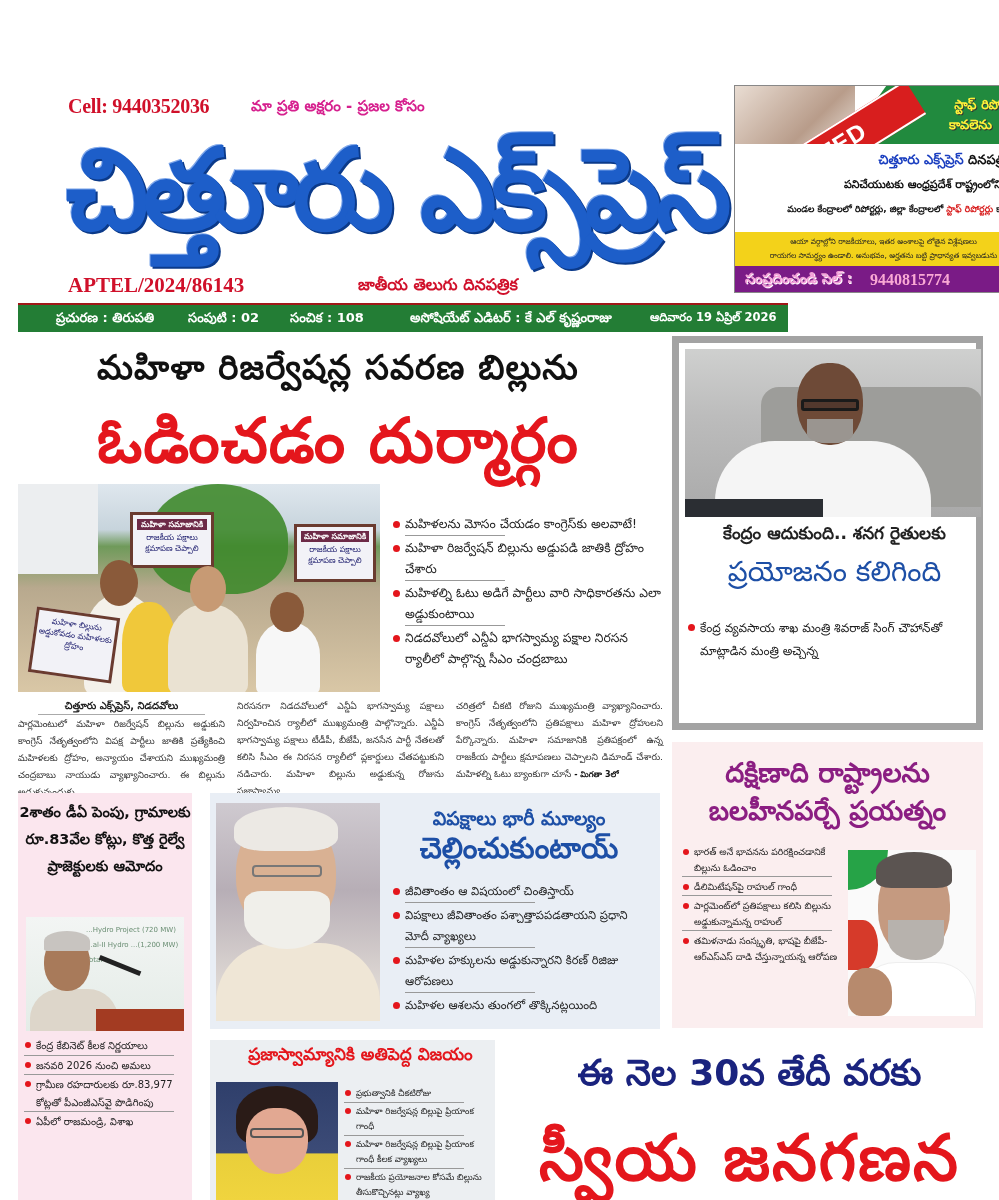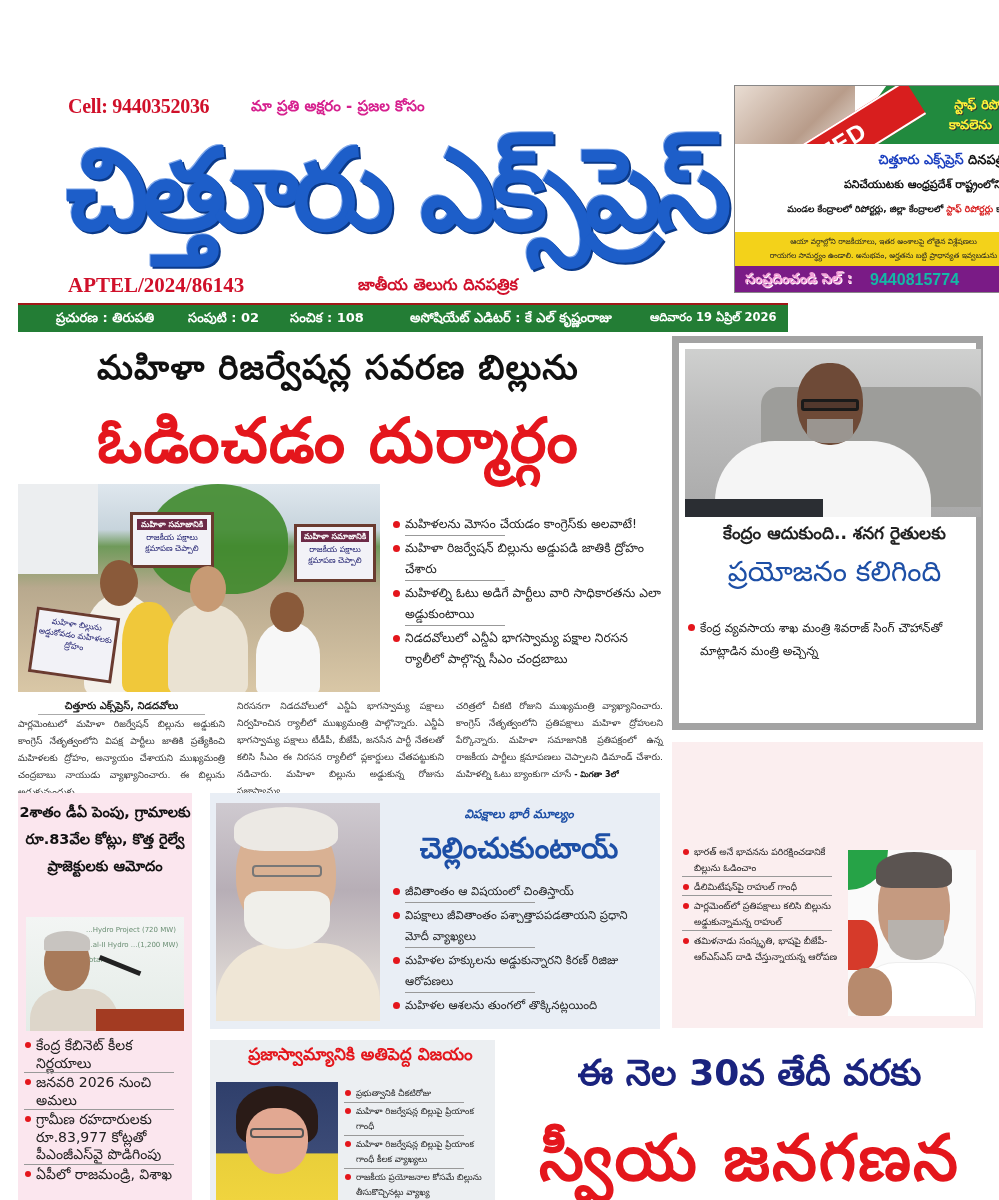--- a/index.html
+++ b/index.html
@@ -21,21 +21,21 @@
   .ad-ribbon { position: absolute; left: -32px; top: 52px; width: 230px; height: 40px; background: #d81e1e; transform: rotate(-32deg); display: flex; align-items: center; justify-content: center; color: #fff; font-weight: bold; font-size: 24px; letter-spacing: 1px; font-family: "Liberation Sans", sans-serif; border-top: 2px solid #fff; border-bottom: 2px solid #fff; }
   .ad-green { position: absolute; left: 110px; top: 0; width: 187px; height: 58px; background: #218a3e; clip-path: polygon(22% 0, 100% 0, 100% 100%, 0 100%); display: flex; flex-direction: column; align-items: flex-end; justify-content: center; padding-right: 10px; }
   .ad-green span { color: #fff23a; font-weight: bold; font-size: 13px; text-shadow: 1px 1px 0 #333; line-height: 20px; }
   .ad-body { position: absolute; left: 0; top: 58px; width: 297px; height: 88px; background: #fff; }
   .ad-line { position: absolute; right: 6px; font-size: 11px; font-weight: bold; white-space: nowrap; color: #111; }
   .ad-line .blue { color: #1b3fc0; }
   .ad-line .red { color: #d81e1e; }
   .ad-yellow { position: absolute; left: 0; top: 146px; width: 297px; height: 34px; background: #f3d21a; font-size: 7.5px; line-height: 14px; padding: 3px 6px; color: #222; text-align: center; }
   .ad-purple { position: absolute; left: 0; top: 180px; width: 297px; height: 28px; background: #7a1b86; display: flex; align-items: center; padding-left: 10px; gap: 18px; }
   .ad-purple .c1 { color: #f3a0d8; font-weight: bold; font-size: 14px; text-shadow: 1px 1px 0 #fff; }
-  .ad-purple .c2 { color: #14b8a6; font-weight: bold; font-size: 16px; font-family: Liberation Sans, sans-serif; }
+  .ad-purple .c2 { color: #f9a8d4; font-weight: bold; font-size: 16px; font-family: Liberation Serif, serif; }
 
   
   .infobar { position: absolute; left: 18px; top: 303px; width: 770px; height: 29px; background: #237d35; border-top: 2px solid #a01818; display: flex; align-items: center; color: #fff; font-size: 13px; font-weight: bold; }
   .infobar span { position: absolute; white-space: nowrap; }
 
   
   .lead-kicker { position: absolute; left: 18px; top: 347px; width: 640px; text-align: center; font-size: 34px; font-weight: bold; color: #111; letter-spacing: 1px; }
   .lead-headline { position: absolute; left: 18px; top: 405px; width: 640px; text-align: center; font-size: 62px; font-weight: bold; color: #e4161c; line-height: 72px; letter-spacing: 1px; }
 
   .lead-photo { position: absolute; left: 18px; top: 484px; width: 362px; height: 208px; overflow: hidden; background: linear-gradient(180deg, #dfe7ee 0%, #c7d4dc 22%, #6f9a5a 30%, #b8a98e 50%, #d9c7a6 100%); }
@@ -90,34 +90,34 @@
   .lb-box { position: absolute; left: 18px; top: 793px; width: 174px; height: 407px; background: #fbe6ee; }
   .lb-headline { position: absolute; left: 0; top: 6px; width: 174px; text-align: center; font-size: 14.5px; font-weight: bold; color: #111; line-height: 27px; }
   .lb-photo { position: absolute; left: 8px; top: 124px; width: 158px; height: 114px; background: linear-gradient(180deg, #f3f5f4 0%, #e4ece7 100%); overflow: hidden; }
   .lb-slide { position: absolute; left: 0; top: 6px; width: 158px; font-size: 7px; color: #6a8e73; line-height: 15px; padding-left: 60px; }
   .lb-head { position: absolute; left: 18px; top: 18px; width: 46px; height: 56px; background: #a87a5a; border-radius: 48%; }
   .lb-hair { position: absolute; left: 18px; top: 14px; width: 46px; height: 20px; background: #c8c4c0; border-radius: 50% 50% 10% 10%; }
   .lb-body { position: absolute; left: 4px; top: 72px; width: 88px; height: 48px; background: #ddd6ca; border-radius: 30px 30px 0 0; }
   .lb-podium { position: absolute; left: 70px; top: 92px; width: 88px; height: 26px; background: #a33b22; }
   .lb-mic { position: absolute; left: 72px; top: 46px; width: 44px; height: 5px; background: #222; transform: rotate(22deg); }
   .lb-bullets { position: absolute; left: 6px; top: 244px; width: 162px; }
-  .lb-bullets .bullet { font-size: 14px; line-height: 17.5px; padding-left: 12px; }
+  .lb-bullets .bullet { font-size: 10px; line-height: 17.5px; padding-left: 12px; }
   .lb-bullets .bullet::before { top: 5px; width: 6px; height: 6px; }
   .lb-bullets .bullet + .bullet { margin-top: 2px; }
   .lb-bullets .bullet + .bullet::after { width: 150px; left: 0; top: -2px; }
 
   
   .cm-box { position: absolute; left: 210px; top: 793px; width: 450px; height: 236px; background: #e9eef5; }
   .cm-photo { position: absolute; left: 6px; top: 10px; width: 164px; height: 218px; background: linear-gradient(180deg, #cfcad0 0%, #b7aeb6 40%, #ede8df 100%); overflow: hidden; }
   .cm-head { position: absolute; left: 20px; top: 10px; width: 100px; height: 122px; background: #d9b193; border-radius: 48% 48% 46% 46%; }
   .cm-hair { position: absolute; left: 18px; top: 4px; width: 104px; height: 44px; background: #ece9e4; border-radius: 50% 50% 30% 30%; }
   .cm-beard { position: absolute; left: 28px; top: 88px; width: 86px; height: 58px; background: #f0efea; border-radius: 20% 20% 50% 50%; }
   .cm-glasses { position: absolute; left: 36px; top: 62px; width: 70px; height: 12px; border: 2px solid #777; border-radius: 4px; }
   .cm-coat { position: absolute; left: 0; top: 140px; width: 164px; height: 80px; background: #efe6d6; border-radius: 60px 60px 0 0; }
-  .cm-kicker { position: absolute; left: 172px; top: 14px; width: 274px; text-align: center; font-size: 12px; font-weight: bold; color: #1d4fa6; font-style: italic; }
+  .cm-kicker { position: absolute; left: 172px; top: 14px; width: 274px; text-align: center; font-size: 19px; font-weight: bold; color: #1d4fa6; }
   .cm-headline { position: absolute; left: 172px; top: 38px; width: 274px; text-align: center; font-size: 29px; font-weight: bold; color: #1d4fa6; }
   .cm-bullets { position: absolute; left: 182px; top: 88px; width: 262px; }
   .cm-bullets .bullet { font-size: 11.5px; line-height: 21px; }
   .cm-bullets .bullet + .bullet::after { width: 130px; }
 
   
   .cb-box { position: absolute; left: 210px; top: 1040px; width: 285px; height: 160px; background: #eceff2; }
   .cb-headline { position: absolute; left: 0; top: 4px; width: 285px; text-align: center; font-size: 17px; font-weight: bold; color: #e4161c; padding-left: 16px; }
   .cb-photo { position: absolute; left: 6px; top: 42px; width: 122px; height: 118px; background: linear-gradient(180deg, #2f3f6b 0%, #3c4b77 60%, #e9cf3a 61%, #f0d43e 100%); overflow: hidden; }
   .cb-hair { position: absolute; left: 20px; top: 4px; width: 82px; height: 60px; background: #2a1b17; border-radius: 50% 50% 30% 30%; }
@@ -228,20 +228,24 @@
     <div class="rt-laptop"></div>
   </div>
   <div class="rt-kicker">కేంద్రం ఆదుకుంది.. శనగ రైతులకు</div>
   <div class="rt-headline">ప్రయోజనం కలిగింది</div>
   <div class="rt-bullets">
     <div class="bullet">కేంద్ర వ్యవసాయ శాఖ మంత్రి శివరాజ్ సింగ్ చౌహాన్‌తో  మాట్లాడిన మంత్రి అచ్చెన్న</div>
   </div>
 </article>
 
 <article class="rm-box">
+  <div class="rm-headline">
+    <div>దక్షిణాది రాష్ట్రాలను</div>
+    <div>బలహీనపర్చే ప్రయత్నం</div>
+  </div>
   <div class="rm-bullets">
     <div class="bullet">భారత్ అనే భావనను పరిరక్షించడానికే బిల్లును ఓడించాం</div>
     <div class="bullet">డీలిమిటేషన్‌పై రాహుల్ గాంధీ</div>
     <div class="bullet">పార్లమెంట్‌లో ప్రతిపక్షాలు కలిసి బిల్లును అడ్డుకున్నామన్న రాహుల్</div>
     <div class="bullet">తమిళనాడు సంస్కృతి, భాషపై బీజేపీ-ఆర్ఎస్ఎస్ దాడి చేస్తున్నాయన్న ఆరోపణ</div>
   </div>
   <div class="rm-photo">
     <div class="rm-flag1"></div>
     <div class="rm-flag2"></div>
     <div class="rm-shirt"></div>

